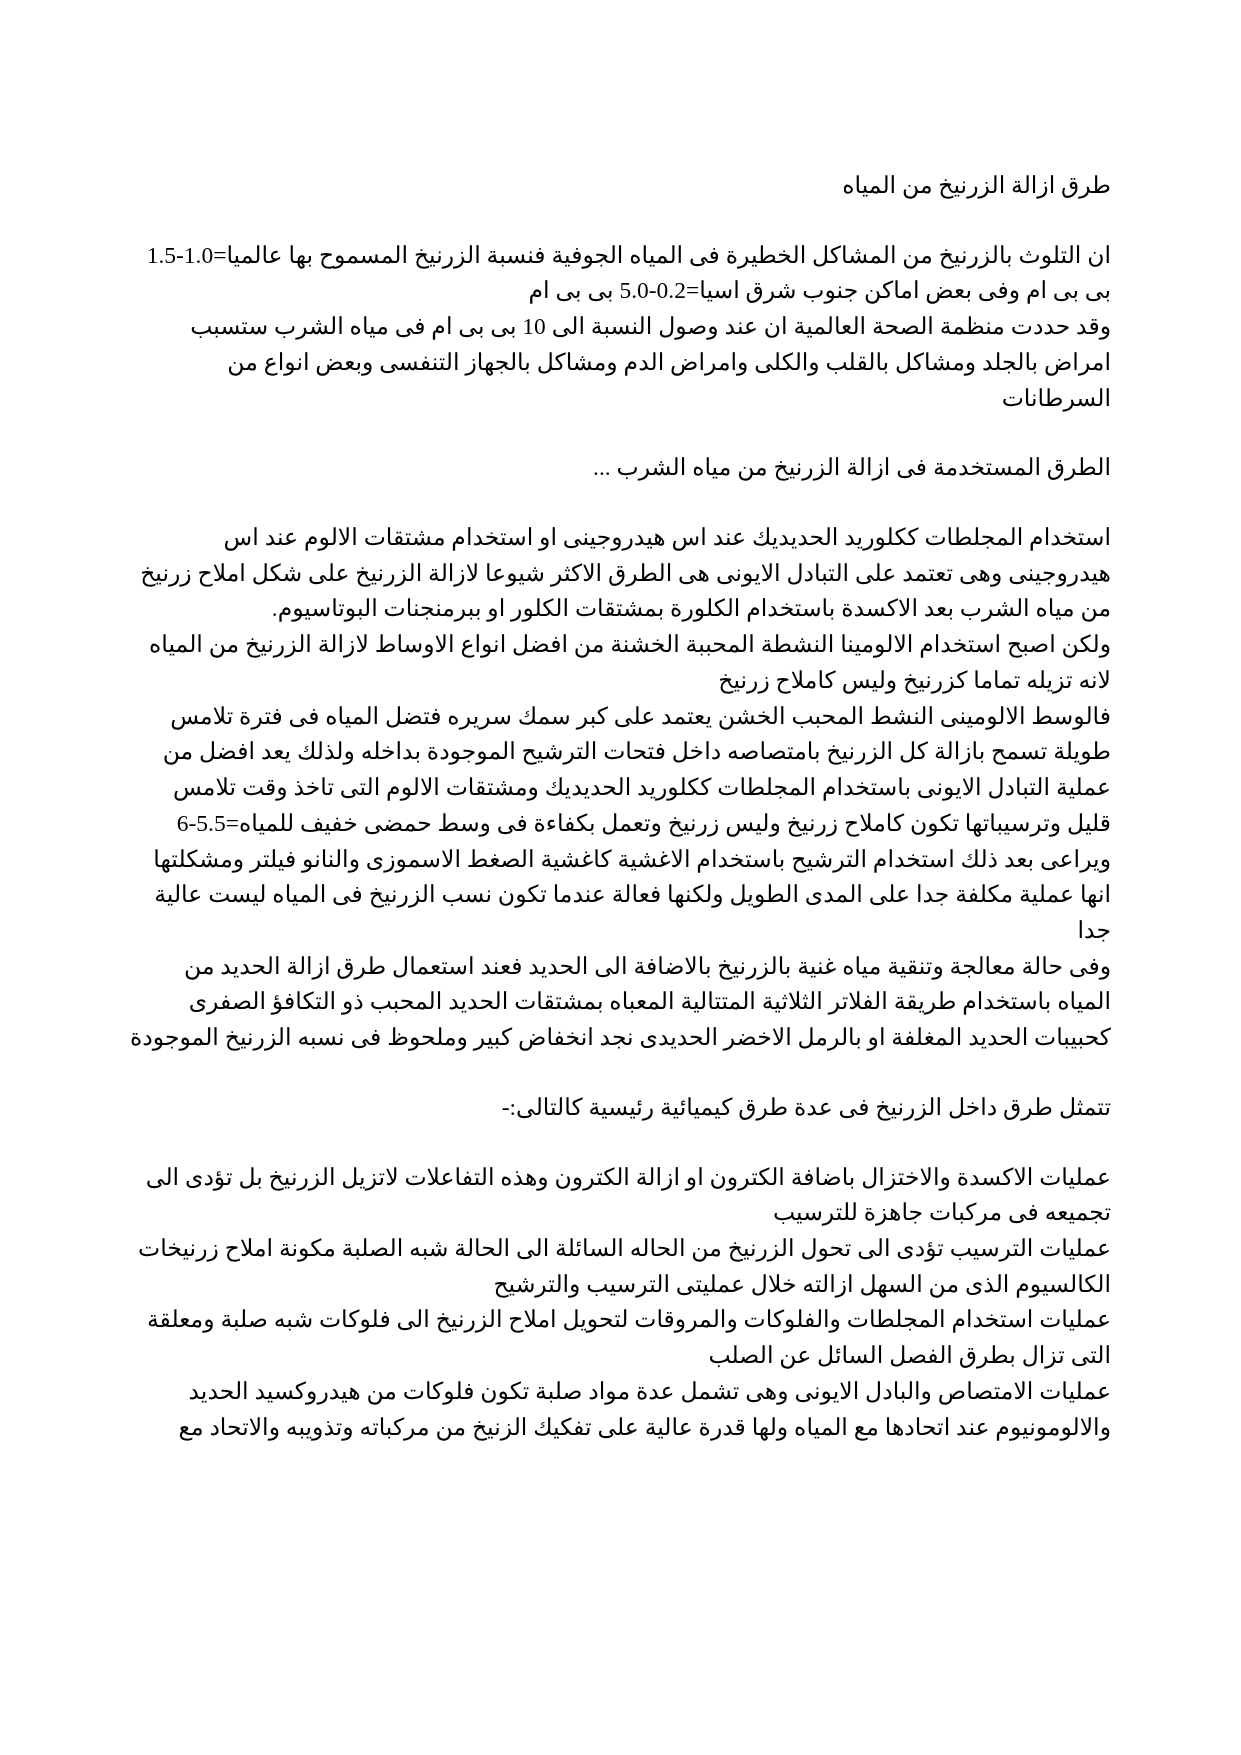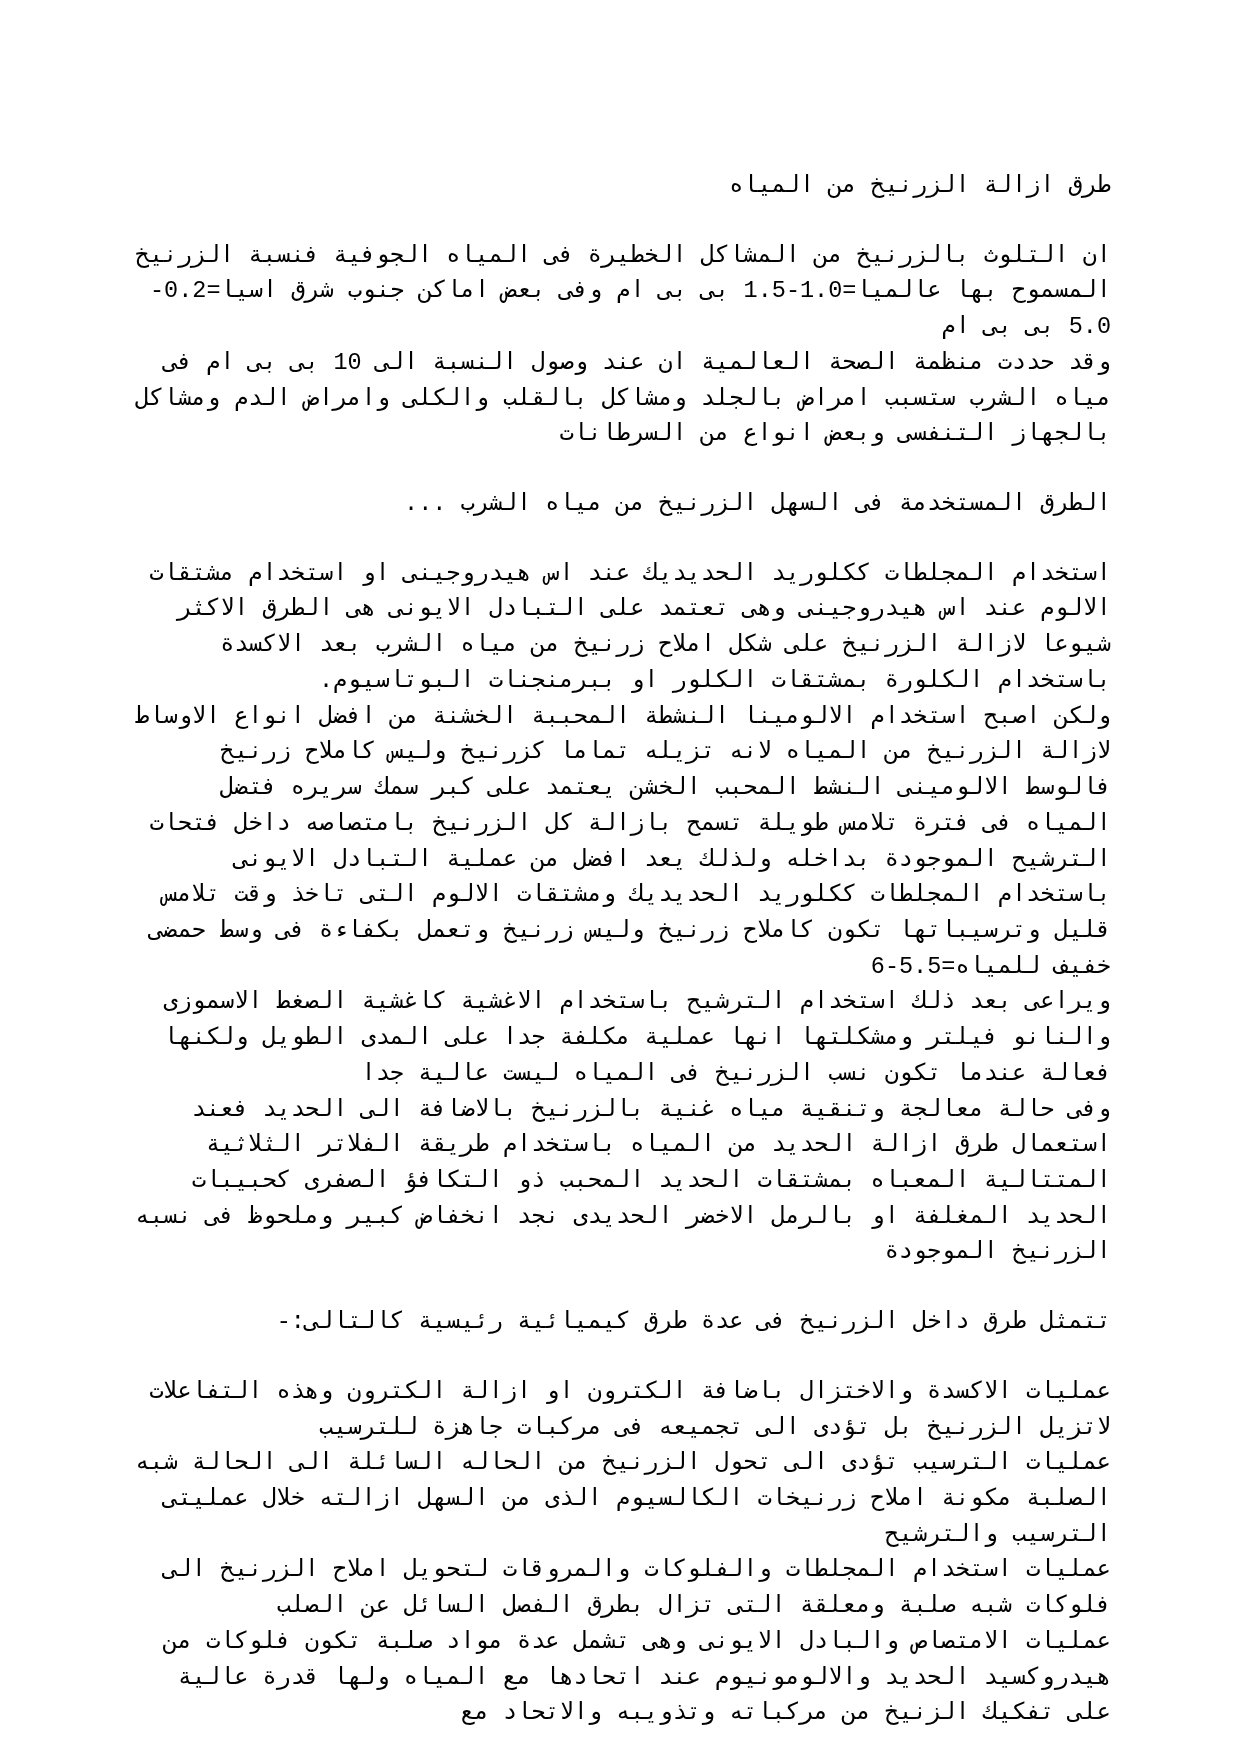--- a/index.html
+++ b/index.html
@@ -24,21 +24,20 @@
   }
   .doc-body {
     direction: rtl;
     text-align: right;
     font-size: 23.5px;
     line-height: 1.52;
   }
   .para {
     margin: 0 0 0 0;
     white-space: pre-wrap;
-    font-family: Liberation Mono, monospace;
   }
   .spacer {
     height: 34px;
   }
   .title-line {
     margin-bottom: 0;
   }
 </style>
 </head>
 <body>
@@ -48,21 +47,21 @@
 
     <p class="para title-line">طرق ازالة الزرنيخ من المياه</p>
 
     <div class="spacer"></div>
 
     <p class="para">ان التلوث بالزرنيخ من المشاكل الخطيرة فى المياه الجوفية فنسبة الزرنيخ المسموح بها عالميا=1.0-1.5 بى بى ام وفى بعض اماكن جنوب شرق اسيا=0.2-5.0 بى بى ام
 وقد حددت منظمة الصحة العالمية ان عند وصول النسبة الى 10 بى بى ام فى مياه الشرب ستسبب امراض بالجلد ومشاكل بالقلب والكلى وامراض الدم ومشاكل بالجهاز التنفسى وبعض انواع من السرطانات</p>
 
     <div class="spacer"></div>
 
-    <p class="para">الطرق المستخدمة فى السهل الزرنيخ من مياه الشرب ...</p>
+    <p class="para">الطرق المستخدمة فى ازالة الزرنيخ من مياه الشرب ...</p>
 
     <div class="spacer"></div>
 
     <p class="para">استخدام المجلطات ككلوريد الحديديك عند اس هيدروجينى او استخدام مشتقات الالوم عند اس هيدروجينى وهى تعتمد على التبادل الايونى هى الطرق الاكثر شيوعا لازالة الزرنيخ على شكل املاح زرنيخ من مياه الشرب بعد الاكسدة باستخدام الكلورة بمشتقات الكلور او ببرمنجنات البوتاسيوم.
 ولكن اصبح استخدام الالومينا النشطة المحببة الخشنة من افضل انواع الاوساط لازالة الزرنيخ من المياه لانه تزيله تماما كزرنيخ وليس كاملاح زرنيخ
 فالوسط الالومينى النشط المحبب الخشن يعتمد على كبر سمك سريره فتضل المياه فى فترة تلامس طويلة تسمح بازالة كل الزرنيخ بامتصاصه داخل فتحات الترشيح الموجودة بداخله ولذلك يعد افضل من عملية التبادل الايونى باستخدام المجلطات ككلوريد الحديديك ومشتقات الالوم التى تاخذ وقت تلامس قليل وترسيباتها تكون كاملاح زرنيخ وليس زرنيخ وتعمل بكفاءة فى وسط حمضى خفيف للمياه=5.5-6
 ويراعى بعد ذلك استخدام الترشيح باستخدام الاغشية كاغشية الصغط الاسموزى والنانو فيلتر ومشكلتها انها عملية مكلفة جدا على المدى الطويل ولكنها فعالة عندما تكون نسب الزرنيخ فى المياه ليست عالية جدا
 وفى حالة معالجة وتنقية مياه غنية بالزرنيخ بالاضافة الى الحديد فعند استعمال طرق ازالة الحديد من المياه باستخدام طريقة الفلاتر الثلاثية المتتالية المعباه بمشتقات الحديد المحبب ذو التكافؤ الصفرى كحبيبات الحديد المغلفة او بالرمل الاخضر الحديدى نجد انخفاض كبير وملحوظ فى نسبه الزرنيخ الموجودة</p>
 
     <div class="spacer"></div>

